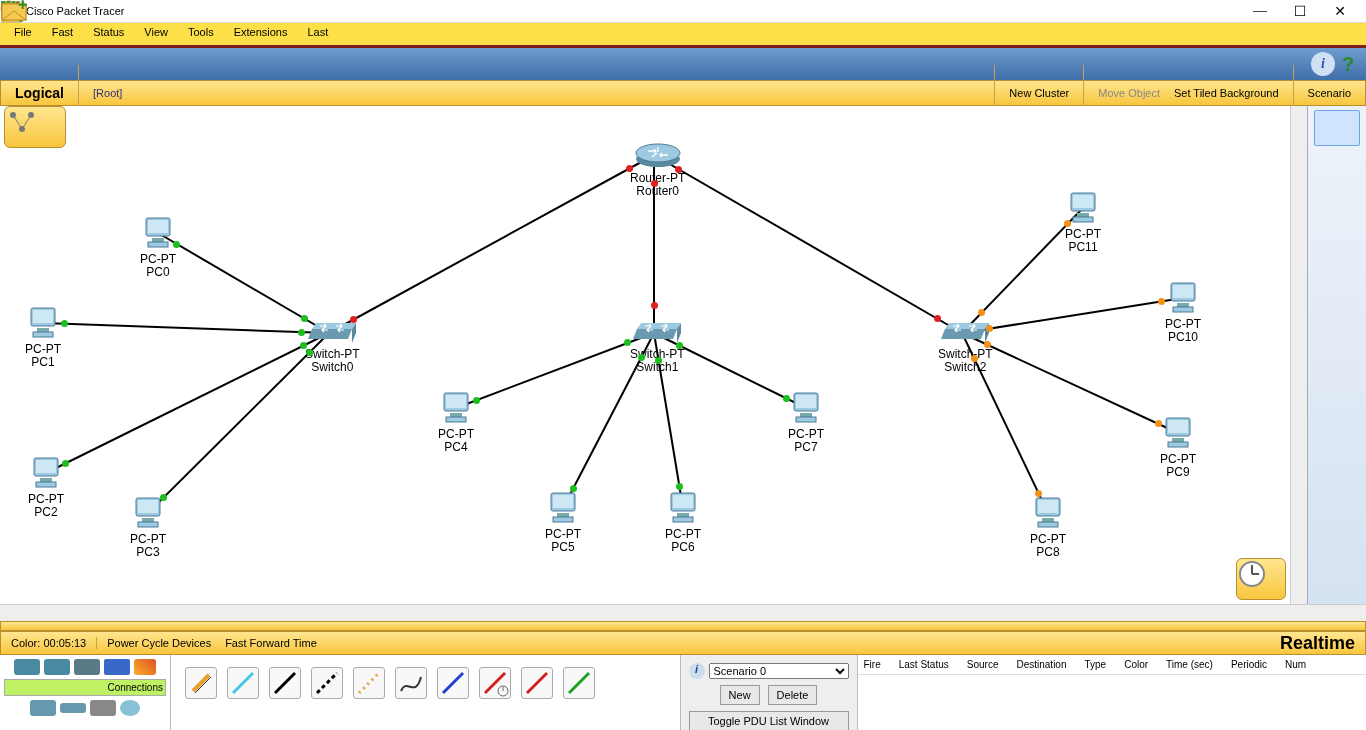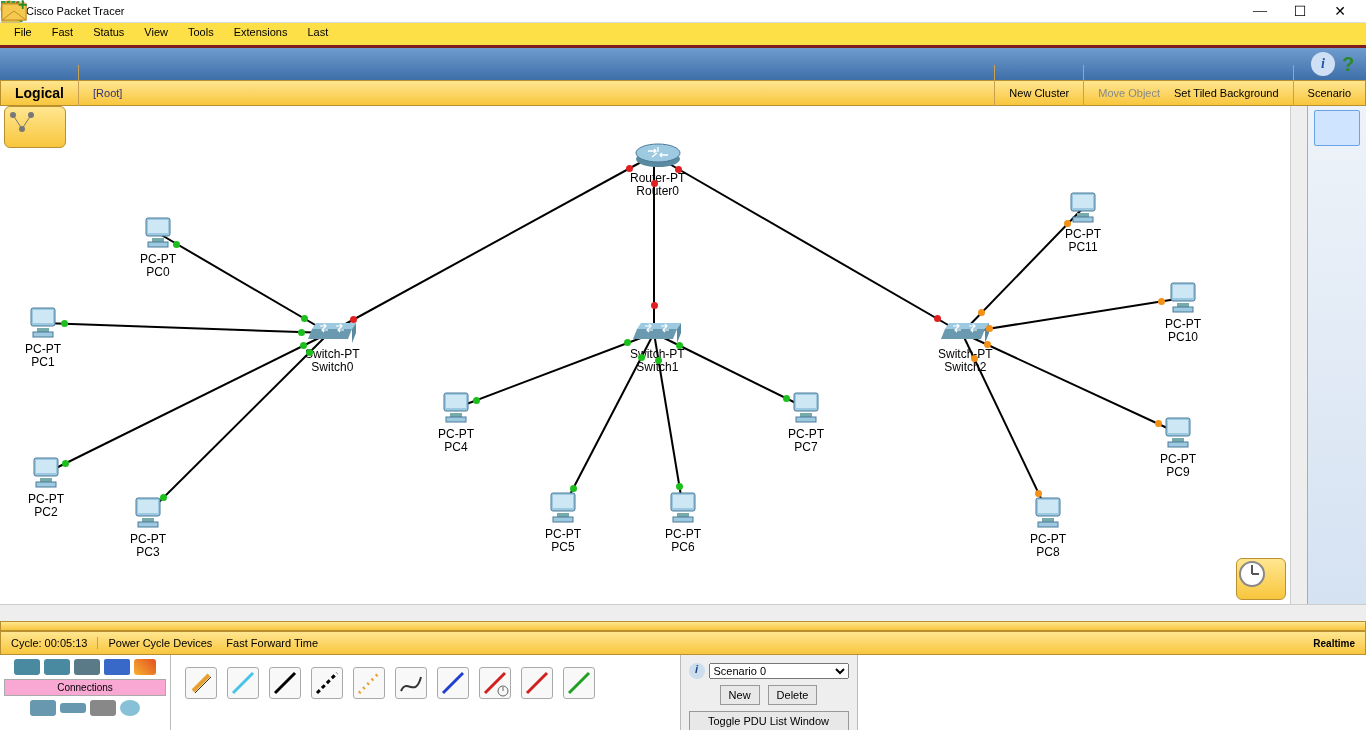--- a/index.html
+++ b/index.html
@@ -21,26 +21,26 @@
   .mainrow{display:flex;height:498px}
   .canvaswrap{flex:1;position:relative;background:#fff}
   .rightpanel{width:58px;background:linear-gradient(#eef3f9,#d5e2f2);border-left:1px solid #aab;display:flex;flex-direction:column;align-items:center;padding-top:4px;gap:4px}
   .rtool{width:44px;height:34px;display:flex;align-items:center;justify-content:center;font-size:20px;border:1px solid transparent;border-radius:2px}
   .rtool.sel{background:#cfe5ff;border-color:#6aa3e8}
   .scrollbar-v{width:16px;background:#eee;border-left:1px solid #ccc}
   .scrollbar-h{height:16px;background:#eee;border-top:1px solid #ccc}
   .ybar{height:8px;background:linear-gradient(#ffe690,#f8c63d);border:1px solid #b89030}
   .timebar{height:22px;background:linear-gradient(#ffe690,#f8c63d);display:flex;align-items:center;border:1px solid #b89030;position:relative}
   .timebar .cell{padding:0 10px;border-right:1px solid #c9a050}
-  .timebar .rt{position:absolute;right:10px;font-weight:bold;font-size:10px}
+  .timebar .rt{position:absolute;right:10px;font-weight:bold;font-size:18px}
   .bottom{height:100px;display:flex;background:#eee}
   .devpanel{width:170px;border-right:1px solid #bbb;background:#fff;display:flex;flex-direction:column}
   .devrow{display:flex;gap:4px;padding:4px;justify-content:center}
   .dev{width:26px;height:16px;border-radius:3px}
-  .connlabel{background:#f9a8d4;border:1px solid #aaa;text-align:center;font-size:10px;padding:2px;margin:0 4px}
+  .connlabel{background:#bef264;border:1px solid #aaa;text-align:right;font-size:10px;padding:2px;margin:0 4px}
   .cablepanel{flex:1;background:#fff;display:flex;flex-direction:column}
   .cablerow{display:flex;gap:10px;padding:12px 14px}
   .cable{width:30px;height:30px;border:1px solid #aaa;border-radius:3px;display:flex;align-items:center;justify-content:center;background:#f8f8f8}
   .scenariopanel{width:160px;border-left:1px solid #bbb;background:#eee;padding:8px;display:flex;flex-direction:column;gap:6px}
   .btn{background:#e8e8e8;border:1px solid #999;padding:3px 8px;text-align:center;font-size:11px}
   .pdupanel{flex:1;border-left:1px solid #bbb;background:#fff;overflow:auto}
   .pduhead{display:flex;font-size:10px;padding:4px 6px;gap:18px;border-bottom:1px solid #ddd}
   svg{position:absolute;top:0;left:0}
   .node{position:absolute;text-align:center;font-size:12px;line-height:1.1}
   .nodelabel{white-space:pre}
@@ -439,21 +439,21 @@
   </div>
 </div>
 <div style="display:flex">
     <div style="flex:1" class="scrollbar-h"></div>
     <div style="width:74px" class="scrollbar-h"></div>
   </div>
 
 <div class="ybar"></div>
 
 <div class="timebar">
-  <span class="cell">Cycle: 00:05:13</span>
+  <span class="cell">Color: 00:05:13</span>
   <span class="cell" style="border:none">Power Cycle Devices</span>
   <span style="padding-left:4px">Fast Forward Time</span>
   <span class="rt">Realtime</span>
 </div>
 
 <div class="bottom">
   <div class="devpanel">
     <div class="devrow">
       <div class="dev" style="background:#4a8aa0"></div>
       <div class="dev" style="background:#4a8aa0"></div>
@@ -533,16 +533,27 @@
       <span style="width:16px;height:16px;background:#cde;border-radius:50%;text-align:center;font-style:italic;color:#248;font-weight:bold">i</span>
       <select style="flex:1"><option>Scenario 0</option></select>
     </div>
     <div style="display:flex;gap:8px;justify-content:center">
       <div class="btn">New</div>
       <div class="btn">Delete</div>
     </div>
     <div class="btn">Toggle PDU List Window</div>
   </div>
   <div class="pdupanel">
+    <div class="pduhead" id="pduhead">
+        <span>Fire</span>
+        <span>Last Status</span>
+        <span>Source</span>
+        <span>Destination</span>
+        <span>Type</span>
+        <span>Color</span>
+        <span>Time (sec)</span>
+        <span>Periodic</span>
+        <span>Num</span>
+      </div>
     <div style="height:60px"></div>
 
   </div>
 </div>
 
 </body></html>

